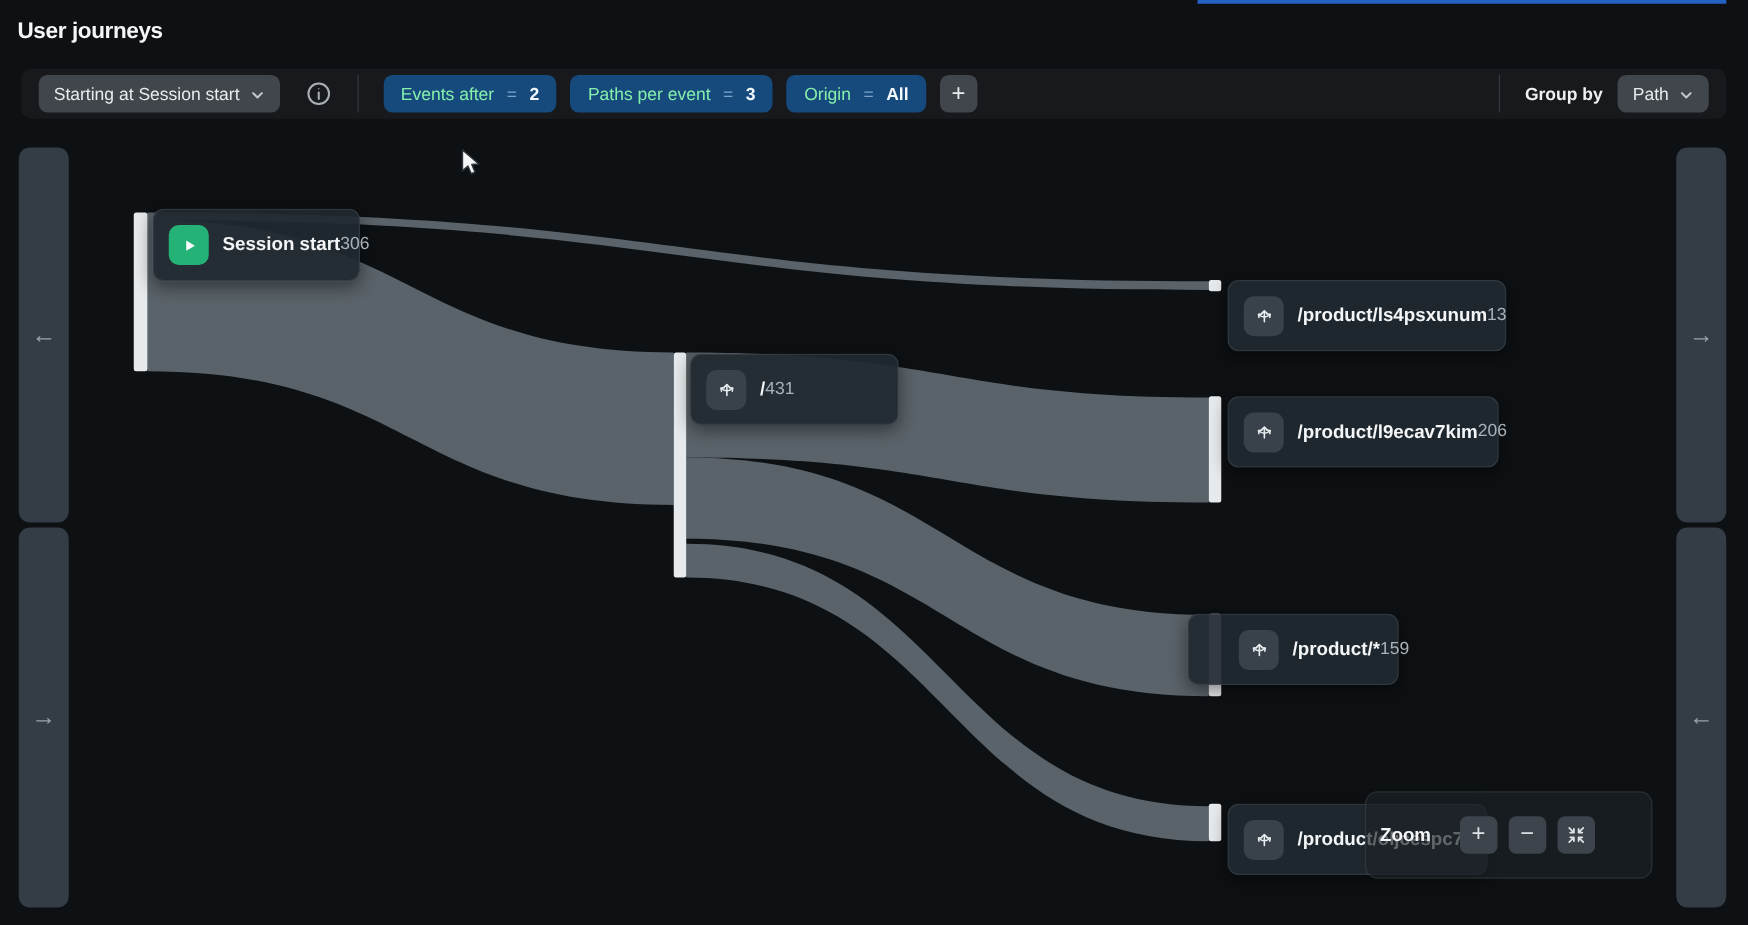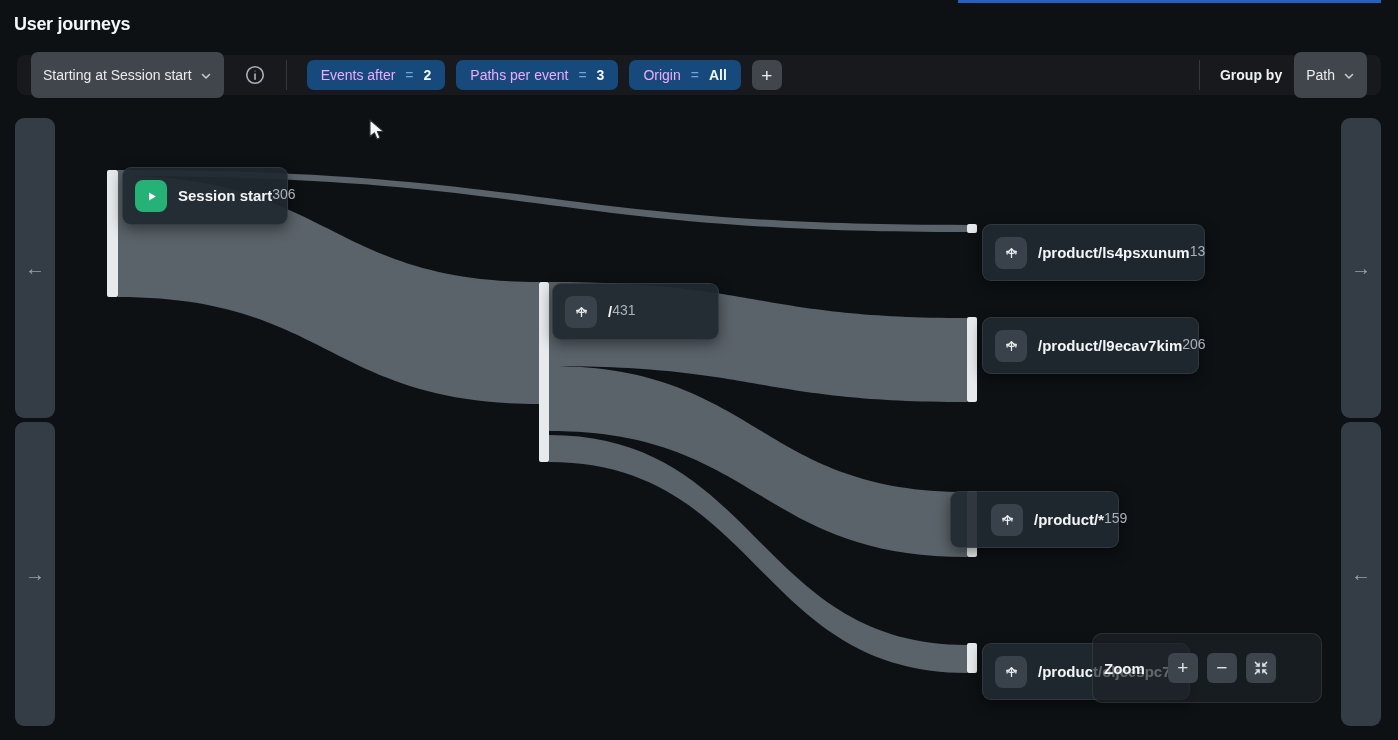--- a/index.html
+++ b/index.html
@@ -12,33 +12,33 @@
   .top-accent { position:absolute; left:958px; top:0; width:423px; height:3px; background:#2361c4; }
   .page-title { position:absolute; left:14px; top:14px; font-size:18px; font-weight:700; color:#f4f6f7; letter-spacing:-0.3px; }
 
   
   .toolbar {
     position:absolute; left:17px; top:55px; width:1364px; height:40px;
     background:#17191c; border-radius:8px;
     display:flex; align-items:center; padding:0 14px;
   }
   .btn-gray {
-    height:46px; background:#40464b; border-radius:7px; border:none;
+    height:30px; background:#40464b; border-radius:7px; border:none;
     color:#e9eced; font-size:14px; font-family:inherit;
     display:flex; align-items:center; gap:8px; padding:0 12px; cursor:pointer;
   }
   .chev { width:12px; height:12px; display:inline-block; }
   .info-wrap { margin-left:20px; display:flex; align-items:center; color:#a7afb5; }
   .vdivider { width:1px; height:30px; background:#33393e; margin:0 20px; }
   .pill {
     height:30px; background:#164a7c; border-radius:7px;
     display:flex; align-items:center; gap:10px; padding:0 14px;
     font-size:14px; cursor:pointer; margin-right:11px;
   }
-  .pill .lbl { color:#f0abfc;text-align:center; }
+  .pill .lbl { color:#86efac;text-align:center; }
   .pill .op  { color:#7ba3c9; }
   .pill .val { color:#f2f7fb; font-weight:700; }
   .btn-plus {
     width:30px; height:30px; background:#40464b; border-radius:7px; border:none;
     color:#e9eced; font-size:19px; line-height:1; display:flex; align-items:center;
     justify-content:center; cursor:pointer; font-weight:400;
   }
   .toolbar-right { margin-left:auto; display:flex; align-items:center; }
   .groupby-label { font-size:14px; font-weight:700; color:#eef1f3; margin-right:12px; }
 

